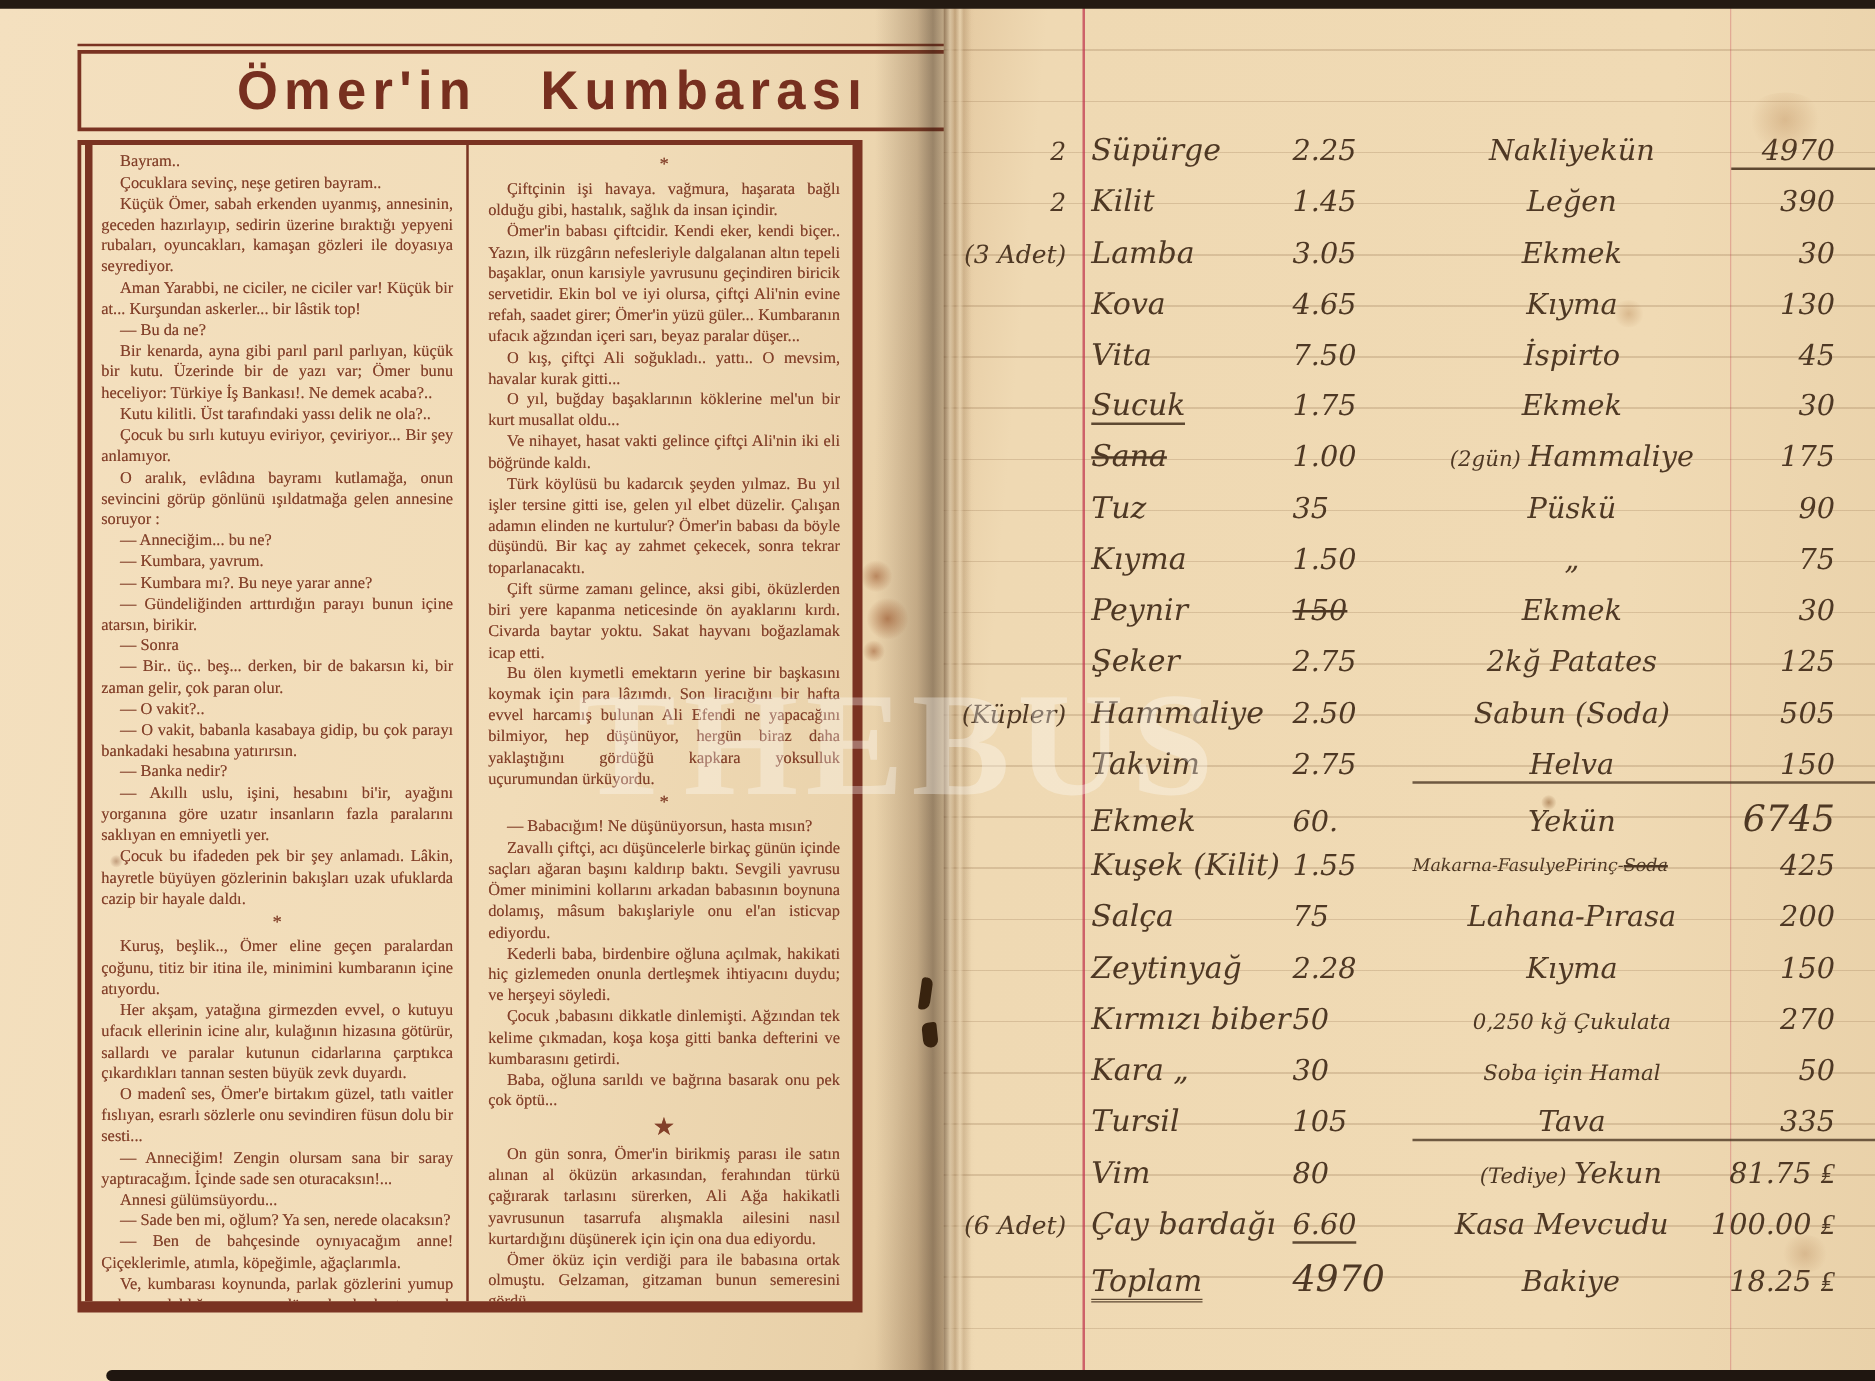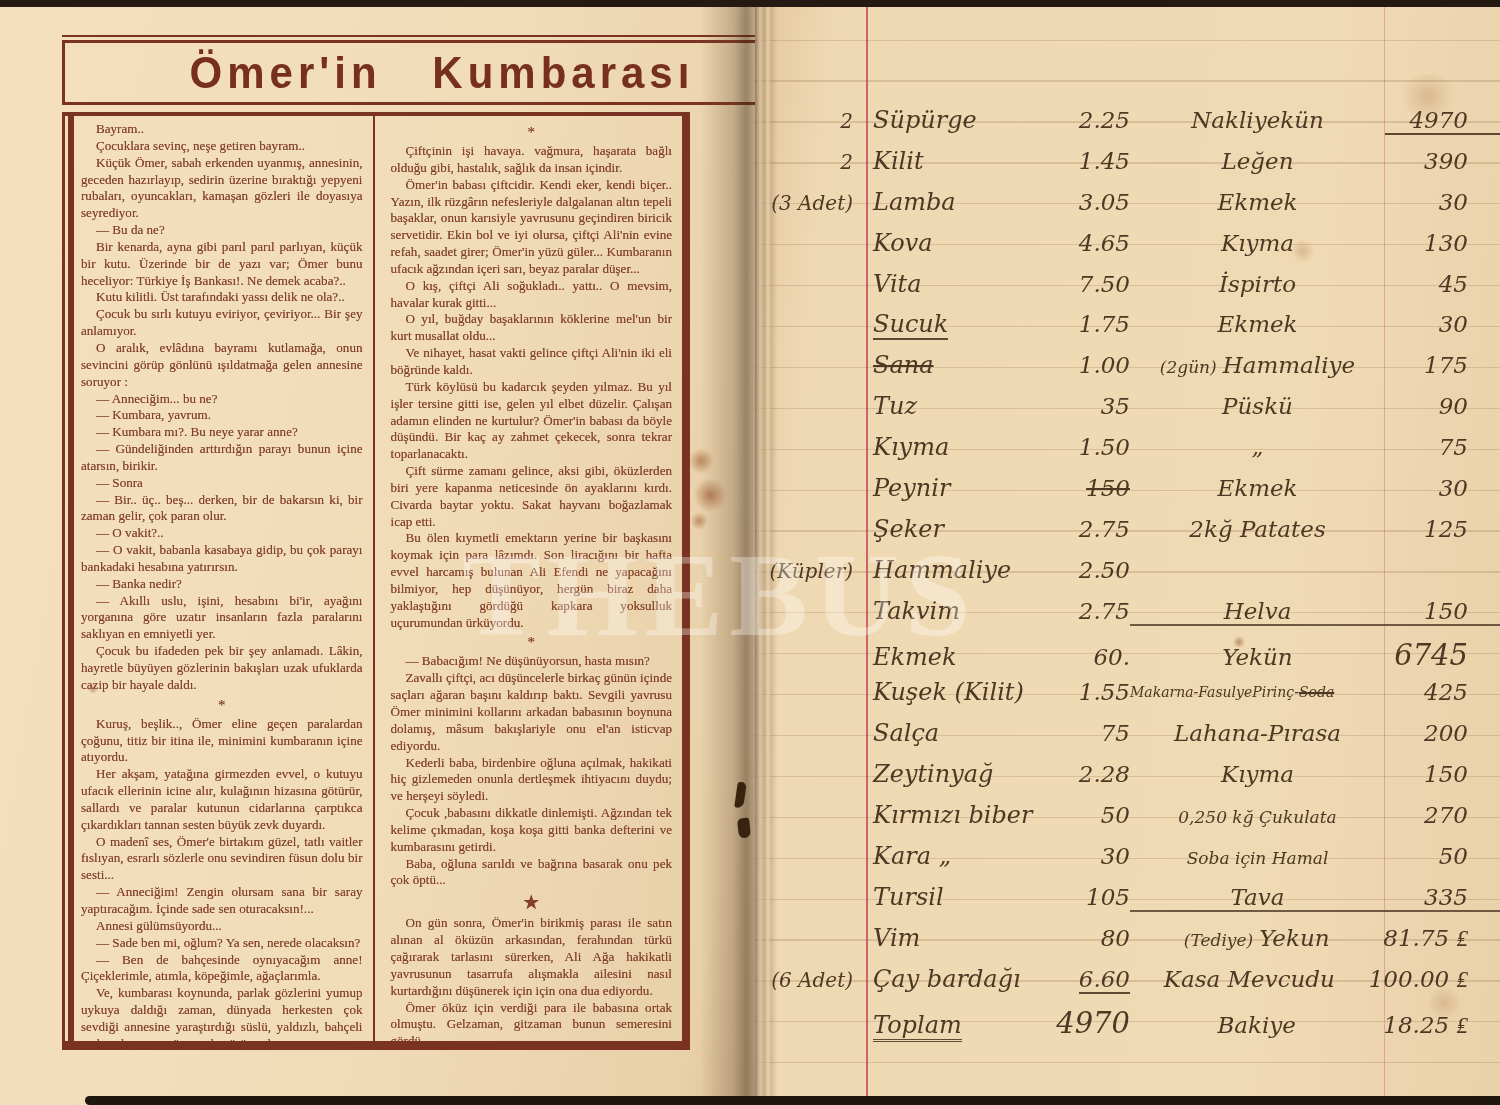--- a/index.html
+++ b/index.html
@@ -69,21 +69,21 @@
   .page-edge-lines{
     position:absolute;left:0;top:0;width:22px;height:1105px;
     background:linear-gradient(90deg,rgba(90,60,35,.35) 0,rgba(240,220,185,.9) 5px,rgba(150,115,75,.35) 9px,rgba(240,220,185,.8) 13px,rgba(150,115,75,.25) 16px,rgba(240,220,185,0) 22px);
   }
 
   .ledger{position:absolute;left:0;top:106px;width:745px;}
   .lrow{display:flex;align-items:baseline;height:40.9px;white-space:nowrap;}
   .hw{font-family:"DejaVu Serif", serif;font-style:italic;color:#4e3824;}
   .c-qty{width:104px;text-align:right;padding-right:6px;font-size:20px;flex:none;box-sizing:border-box;}
   .c-item{width:175px;padding-left:14px;font-size:24px;flex:none;box-sizing:border-box;overflow:visible;}
-  .c-price{width:96px;text-align:right;font-size:23px;flex:none;}
+  .c-price{width:96px;font-size:23px;flex:none;}
   .rside{flex:1;display:flex;align-items:baseline;min-width:0;}
   .rside.rrule{border-bottom:2px solid rgba(78,56,36,.8);}
   .c-rgroup{flex:1;text-align:center;font-size:23px;min-width:0;}
   .c-rval{min-width:115px;text-align:right;padding-right:32px;font-size:23px;flex:none;box-sizing:border-box;}
   .rpre{font-size:17px;margin-right:6px;}
   .u{border-bottom:2px solid rgba(78,56,36,.9);padding-bottom:0px;}
   .uu{border-bottom:3px double rgba(78,56,36,.9);}
   .s{text-decoration:line-through;text-decoration-thickness:2px;}
   .two{display:inline-flex;line-height:14px;align-self:center;font-style:italic;}
   .tiny{font-size:14px;line-height:15px;}
@@ -119,20 +119,21 @@
 
   <div class="page-left">
     <div class="title-box">
       <div class="page-title">Ömer'in Kumbarası</div>
     </div>
     <div class="body-frame">
       <div class="story-col first">
         <p class="pg">Bayram..</p>
         <p class="pg">Çocuklara sevinç, neşe getiren bayram..</p>
         <p class="pg">Küçük Ömer, sabah erkenden uyanmış, annesinin, geceden hazırlayıp, sedirin üzerine bıraktığı yepyeni rubaları, oyuncakları, kamaşan gözleri ile doyasıya seyrediyor.</p>
+        <p class="pg">Aman Yarabbi, ne ciciler, ne ciciler var! Küçük bir at... Kurşundan askerler... bir lâstik top!</p>
         <p class="pg">— Bu da ne?</p>
         <p class="pg">Bir kenarda, ayna gibi parıl parıl parlıyan, küçük bir kutu. Üzerinde bir de yazı var; Ömer bunu heceliyor: Türkiye İş Bankası!. Ne demek acaba?..</p>
         <p class="pg">Kutu kilitli. Üst tarafındaki yassı delik ne ola?..</p>
         <p class="pg">Çocuk bu sırlı kutuyu eviriyor, çeviriyor... Bir şey anlamıyor.</p>
         <p class="pg">O aralık, evlâdına bayramı kutlamağa, onun sevincini görüp gönlünü ışıldatmağa gelen annesine soruyor :</p>
         <p class="pg">— Anneciğim... bu ne?</p>
         <p class="pg">— Kumbara, yavrum.</p>
         <p class="pg">— Kumbara mı?. Bu neye yarar anne?</p>
         <p class="pg">— Gündeliğinden arttırdığın parayı bunun içine atarsın, birikir.</p>
         <p class="pg">— Sonra</p>
@@ -293,20 +294,24 @@
         <span class="rside">
             <span class="c-rgroup hw">2kğ Patates</span>
             <span class="c-rval hw">125</span>
           </span>
       </div>
 
       <div class="lrow">
         <span class="c-qty hw">(Küpler)</span>
         <span class="c-item hw">Hammaliye</span>
         <span class="c-price hw">2.50</span>
+        <span class="rside">
+            <span class="c-rgroup hw">Sabun (Soda)</span>
+            <span class="c-rval hw">505</span>
+          </span>
       </div>
 
       <div class="lrow">
         <span class="c-qty hw"></span>
         <span class="c-item hw">Takvim</span>
         <span class="c-price hw">2.75</span>
         <span class="rside rrule">
             <span class="c-rgroup hw">Helva</span>
             <span class="c-rval hw">150</span>
           </span>

